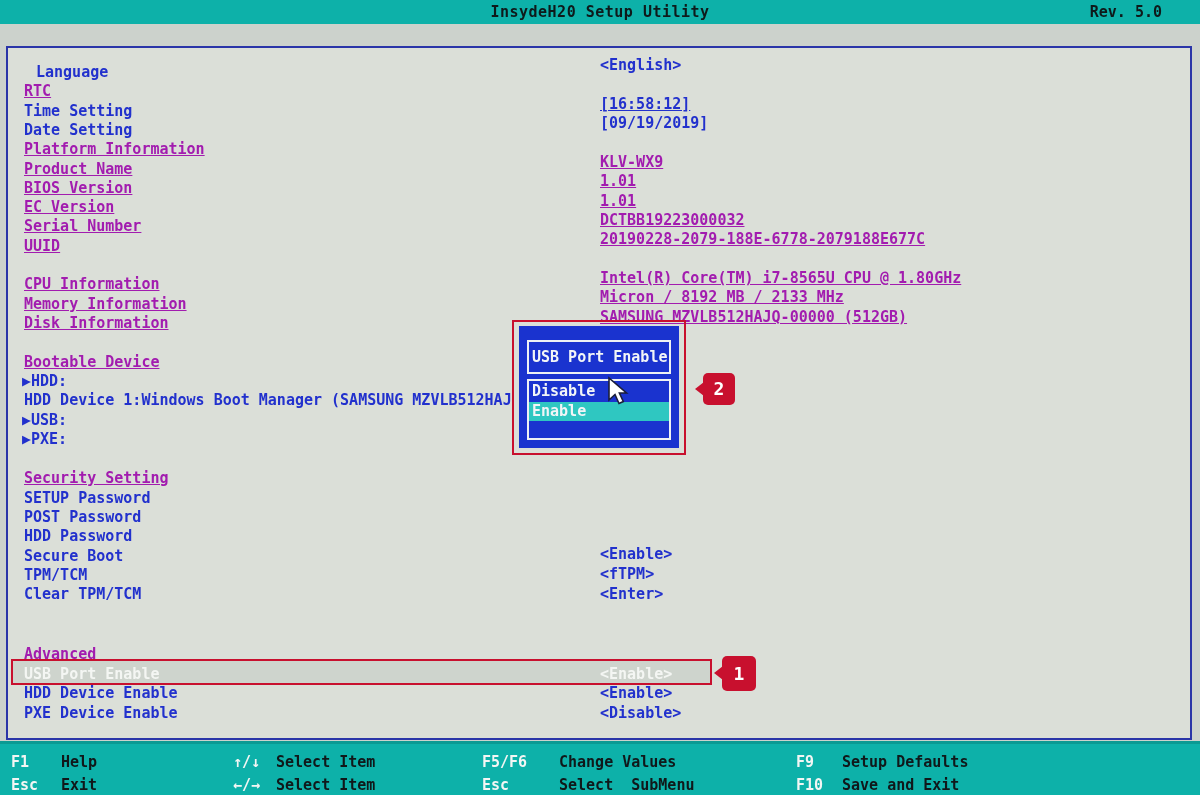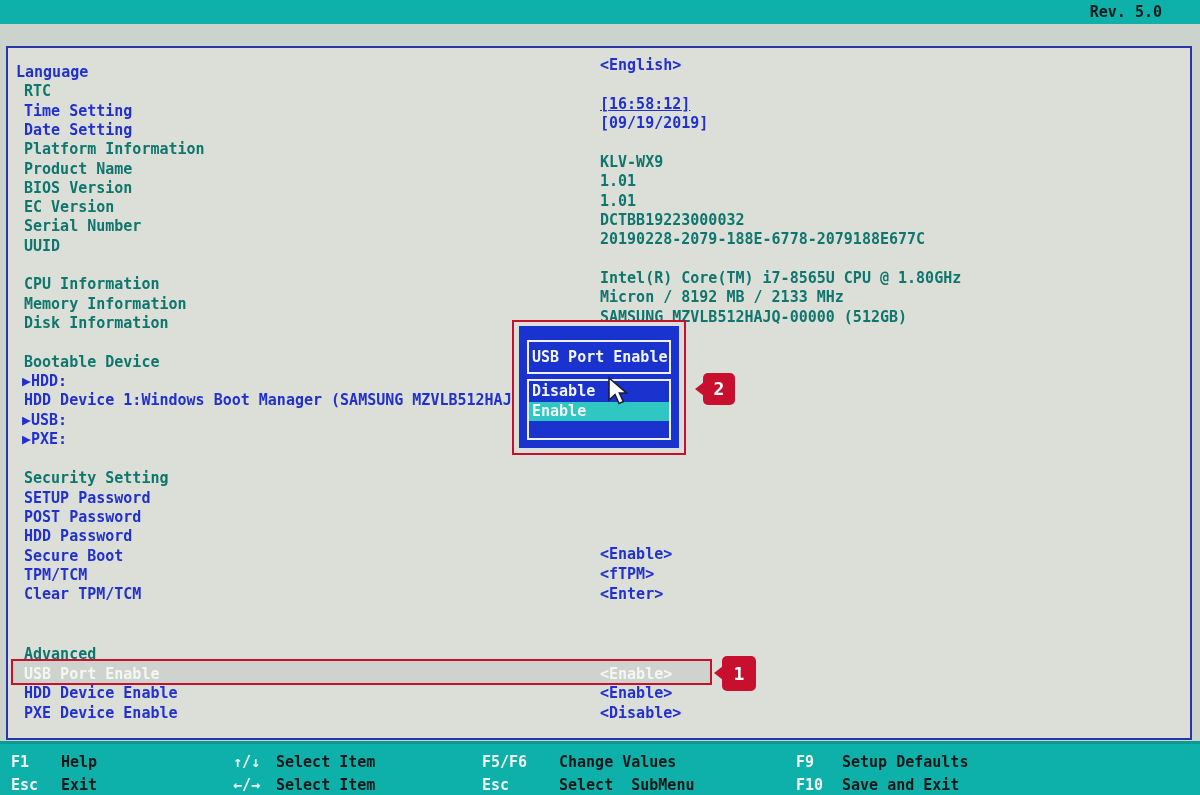--- a/index.html
+++ b/index.html
@@ -17,21 +17,21 @@
   .topbar .rev{top:3px;right:38px;color:#0e1a1b;margin-left:44px;}
   
   .navbar{top:24px;left:0;width:1200px;height:22px;background:#1a33cf;z-index:2;}
   .tab{top:2px;left:22px;width:54px;height:20px;background:#c9cfc9;color:#1a2fd0;
        text-align:center;line-height:21px;}
   
   .content{left:6px;top:46px;width:1186px;height:694px;background:#dbdfd8;
            border:2px solid #2a35a8;box-sizing:border-box;z-index:1;}
   .item{position:absolute;white-space:pre;z-index:3;line-height:17px;}
   .item.blue{color:#2231cd;}
-  .item.dark{color:#0f766e;}
+  .item.dark{color:#a21caf;text-decoration:underline;}
   .item.white{color:#f4f6f3;}
   .hl-bar{left:11px;top:661px;width:699px;height:22px;background:#ced4cd;z-index:2;}
   
   .ann-rect{border:2px solid #c8102e;box-sizing:border-box;background:transparent;}
   .rect-row{left:11px;top:659px;width:701px;height:26px;z-index:4;}
   .rect-popup{left:512px;top:320px;width:174px;height:135px;z-index:5;}
   .badge{background:#c8102e;border-radius:5px;color:#fff;text-align:center;
          font-size:18px;z-index:8;}
   .badge .pt{position:absolute;left:-8px;width:0;height:0;
              border-top:7px solid transparent;border-bottom:7px solid transparent;
@@ -58,30 +58,31 @@
   .fkey{position:absolute;color:#f3f6f4;white-space:pre;}
   .flabel{position:absolute;color:#10181a;white-space:pre;}
   .frow1{top:9px;} .frow2{top:32px;}
 </style>
 </head>
 <body>
 
 <div class="screen">
 
   <div class="abs topbar">
+    <div class="abs title">InsydeH20 Setup Utility</div>
     <div class="abs rev">Rev. 5.0</div>
   </div>
 
 
   <div class="abs content"></div>
 
   <div class="abs hl-bar"></div>
 
   <div id="item-layer">
-      <div class="item blue" style="left: 16px; top: 64px;">Language</div>
+      <div class="item blue" style="left: 36px; top: 64px;">Language</div>
       <div class="item dark" style="left: 24px; top: 83px;">RTC</div>
       <div class="item blue" style="left: 24px; top: 103px;">Time Setting</div>
       <div class="item blue" style="left: 24px; top: 122px;">Date Setting</div>
       <div class="item dark" style="left: 24px; top: 141px;">Platform Information</div>
       <div class="item dark" style="left: 24px; top: 161px;">Product Name</div>
       <div class="item dark" style="left: 24px; top: 180px;">BIOS Version</div>
       <div class="item dark" style="left: 24px; top: 199px;">EC Version</div>
       <div class="item dark" style="left: 24px; top: 218px;">Serial Number</div>
       <div class="item dark" style="left: 24px; top: 238px;">UUID</div>
       <div class="item dark" style="left: 24px; top: 276px;">CPU Information</div>

